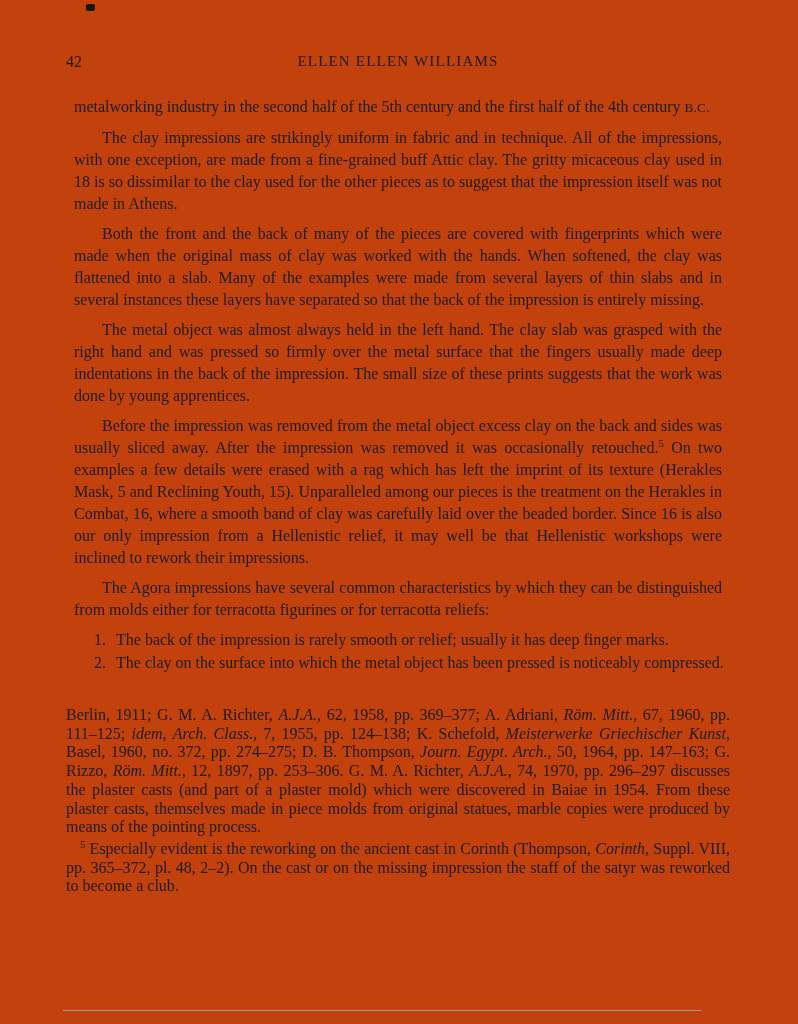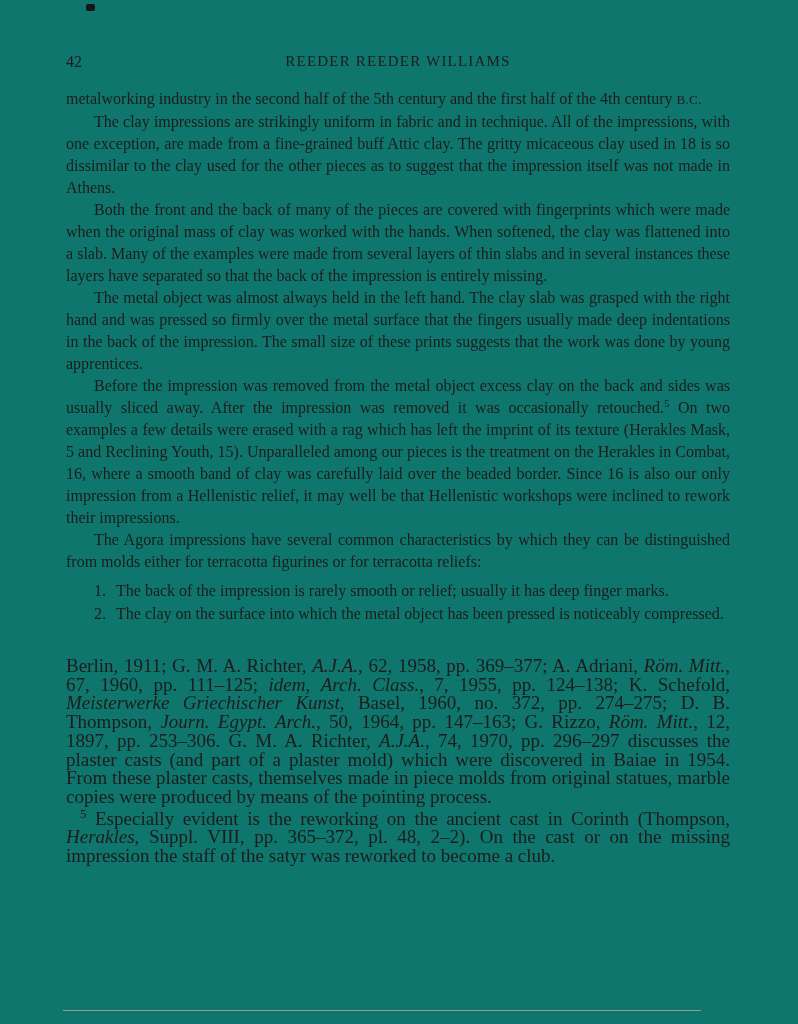--- a/index.html
+++ b/index.html
@@ -4,21 +4,21 @@
 <style>
   * { margin: 0; padding: 0; box-sizing: border-box; }
   html, body { background: #e9e8e4; }
   body {
     width: 798px; height: 1024px;
     font-family: "Liberation Serif", serif;
   }
   .page {
     position: relative;
     width: 798px; height: 1024px;
-    background: #0f766e;
+    background: #c2410c;
     color: #1c1c1c;
     overflow: hidden;
   }
   .scan-speck {
     position: absolute; top: 4px; left: 86px;
     width: 9px; height: 7px; background: #151515; border-radius: 2px;
   }
   .running-header {
     position: absolute; top: 53px; left: 66px; right: 68px;
     text-align: center;
@@ -26,38 +26,38 @@
   }
   .page-number {
     position: absolute; left: 0; top: 0;
     font-size: 16px; letter-spacing: 0;
   }
   .text-block {
     position: absolute; top: 88px; left: 66px; width: 664px;
     font-size: 16px; line-height: 22px;
     text-align: justify;
   }
-  .para { margin: 0; }
+  .para { margin: 8px; }
   .indent { text-indent: 28px; }
   .section-heading {
     font-weight: 400;
     font-size: 16.5px;
     font-variant: small-caps;
     letter-spacing: 0.4px;
     margin: 9px 0 7px 0;
     text-align: left;
   }
   .num-list { margin: 7px 0 9px 28px; }
   .num-item { display: flex; }
   .num-item + .num-item { margin-top: 1px; }
   .num { flex: 0 0 22px; }
   .num-text { flex: 1; text-align: justify; }
   .footnotes {
     margin-top: 32px;
-    font-size: 19px; line-height: 18.7px;
+    font-size: 16px; line-height: 18.7px;
     text-align: justify;
   }
   .footnote { margin: 0; }
   .fn-indent { text-indent: 14px; margin-top: 3px; }
   .run-bold { font-weight: 400; }
   .run-italic { font-style: italic; }
   .run-sc { font-size: 0.82em; letter-spacing: 0.3px; }
   sup { font-size: 0.68em; vertical-align: super; line-height: 0; }
   .bottom-rule {
     position: absolute; left: 63px; bottom: 13px;
@@ -66,21 +66,21 @@
 </style>
 </head>
 <body>
 
 <div class="page">
 
   <div class="scan-speck"></div>
 
   <header class="running-header">
     <span class="page-number">42</span>
-    <span class="running-head">REEDER REEDER WILLIAMS</span>
+    <span class="running-head">ELLEN ELLEN WILLIAMS</span>
   </header>
 
   <main class="text-block">
 
     <p class="para"><span>metalworking industry in the second half of the 5th century and the first half of the 4th century </span><span class="run-sc">B.C.</span></p>
 
 
     <p class="para indent"><span>The clay impressions are strikingly uniform in fabric and in technique.  All of the impressions, with one exception, are made from a fine-grained buff Attic clay.  The gritty micaceous clay used in </span><span class="run-bold">18</span><span> is so dissimilar to the clay used for the other pieces as to suggest that the impression itself was not made in Athens.</span></p>
     <p class="para indent"><span>Both the front and the back of many of the pieces are covered with fingerprints which were made when the original mass of clay was worked with the hands.  When softened, the clay was flattened into a slab.  Many of the examples were made from several layers of thin slabs and in several instances these layers have separated so that the back of the impression is entirely missing.</span></p>
     <p class="para indent"><span>The metal object was almost always held in the left hand.  The clay slab was grasped with the right hand and was pressed so firmly over the metal surface that the fingers usually made deep indentations in the back of the impression.  The small size of these prints suggests that the work was done by young apprentices.</span></p>
@@ -93,20 +93,20 @@
         <span class="num-text"><span>The back of the impression is rarely smooth or relief; usually it has deep finger marks.</span></span>
       </div>
       <div class="num-item">
         <span class="num">2.</span>
         <span class="num-text"><span>The clay on the surface into which the metal object has been pressed is noticeably compressed.</span></span>
       </div>
     </div>
 
     <section class="footnotes">
       <p class="footnote"><span>Berlin, 1911; G. M. A. Richter, </span><span class="run-italic">A.J.A.</span><span>, 62, 1958, pp. 369–377; A. Adriani, </span><span class="run-italic">Röm. Mitt.</span><span>, 67, 1960, pp. 111–125; </span><span class="run-italic">idem</span><span>, </span><span class="run-italic">Arch. Class.</span><span>, 7, 1955, pp. 124–138; K. Schefold, </span><span class="run-italic">Meisterwerke Griechischer Kunst</span><span>, Basel, 1960, no. 372, pp. 274–275; D. B. Thompson, </span><span class="run-italic">Journ. Egypt. Arch.</span><span>, 50, 1964, pp. 147–163; G. Rizzo, </span><span class="run-italic">Röm. Mitt.</span><span>, 12, 1897, pp. 253–306.  G. M. A. Richter, </span><span class="run-italic">A.J.A.</span><span>, 74, 1970, pp. 296–297 discusses the plaster casts (and part of a plaster mold) which were discovered in Baiae in 1954.  From these plaster casts, themselves made in piece molds from original statues, marble copies were produced by means of the pointing process.</span></p>
-      <p class="footnote fn-indent"><sup>5</sup><span> Especially evident is the reworking on the ancient cast in Corinth (Thompson, </span><span class="run-italic">Herakles</span><span>, Suppl. VIII, pp. 365–372, pl. 48, 2–2).  On the cast or on the missing impression the staff of the satyr was reworked to become a club.</span></p>
+      <p class="footnote fn-indent"><sup>5</sup><span> Especially evident is the reworking on the ancient cast in Corinth (Thompson, </span><span class="run-italic">Corinth</span><span>, Suppl. VIII, pp. 365–372, pl. 48, 2–2).  On the cast or on the missing impression the staff of the satyr was reworked to become a club.</span></p>
     </section>
 
   </main>
 
   <div class="bottom-rule"></div>
 
 </div>
 
 </body></html>

